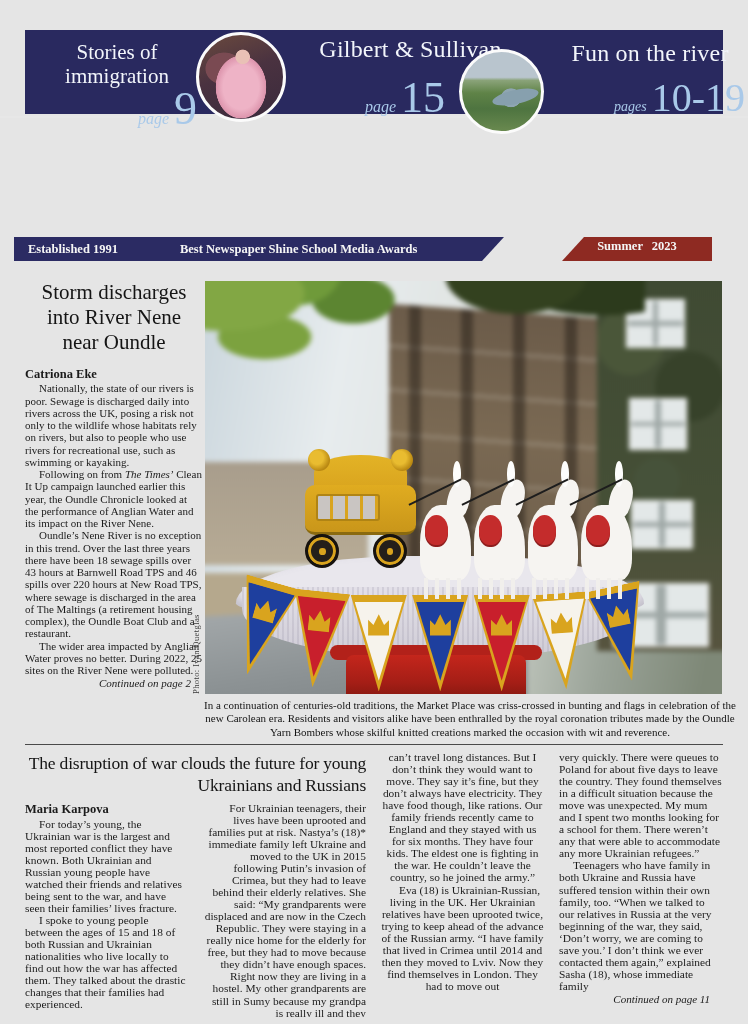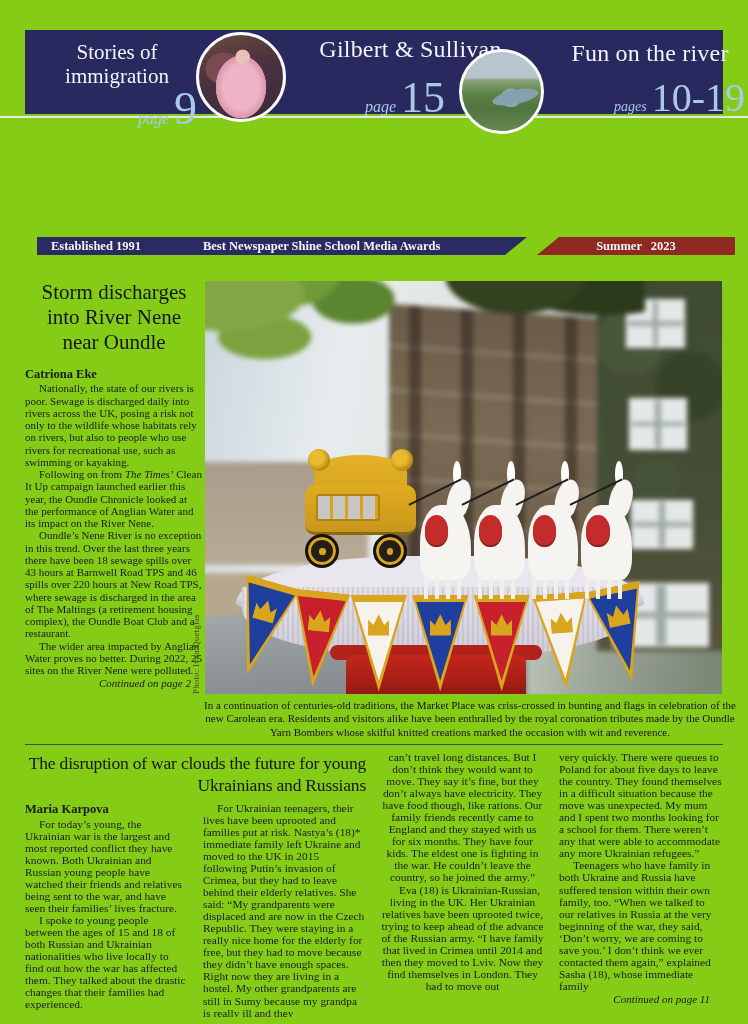--- a/index.html
+++ b/index.html
@@ -1,19 +1,19 @@
 <!DOCTYPE html>
 <html><head>
 <meta charset="utf-8">
 <style>
   * { box-sizing: border-box; margin: 0; padding: 0; }
   html,body { background:#ffffff; }
   .page {
     position: relative; width: 748px; height: 1024px; margin: 0 auto;
-    background: #84cc16; overflow: hidden;
+    background: #e5e5e5; overflow: hidden;
     font-family: "Liberation Serif", serif; color: #1a1a1a;
   }
 
   
   .banner { position:absolute; left:25px; top:30px; width:698px; height:84px; background:#29295f; z-index:1; }
   .banner-underline { position:absolute; left:0; top:116px; width:748px; height:2px; background:#e7e7e7; z-index:0; }
   .promo { position:absolute; color:#f2f5fb; }
   .promo-title { font-size:24px; text-align:center; letter-spacing:0.2px; }
   .promo-line { font-size:21px; line-height:1.15; text-align:center; }
   .pagerow { display:flex; align-items:baseline; justify-content:flex-end; gap:5px; }
@@ -47,21 +47,21 @@
   
   .masthead { position:absolute; left:25px; top:118px; width:698px; height:118px; z-index:2; }
   .mast-town { position:absolute; left:0; top:4px; width:100%; text-align:center;
     font-size:37px; font-weight:bold; letter-spacing:1.5px; color:#212d6e; z-index:3; }
   .mast-flourish { color:#a31616; font-size:30px; font-weight:bold; vertical-align:6px; }
   .mast-title { position:absolute; left:0; top:2px; width:100%; text-align:center;
     font-family:"DejaVu Serif", serif; font-weight:bold; font-size:96px; line-height:1.05;
     color:#a31616; letter-spacing:-4px; z-index:2; }
 
   
-  .info-bar { position:absolute; left:37px; top:237px; width:698px; height:18px; display:flex; z-index:2; }
+  .info-bar { position:absolute; left:14px; top:237px; width:698px; height:24px; display:flex; z-index:2;gap:24px; }
   .bar-navy { width:490px; background:#2b2b63; clip-path:polygon(0 0, 100% 0, calc(100% - 22px) 100%, 0 100%);
     display:flex; align-items:center; color:#f5f5f5; font-weight:bold; font-size:12.5px; }
   .bar-est { margin-left:14px; }
   .bar-award { margin-left:62px; }
   .bar-gap { width:10px; }
   .bar-red { flex:1; background:#8e2a22; clip-path:polygon(22px 0, 100% 0, 100% 100%, 0 100%);
     color:#f5f5f5; font-weight:bold; font-size:12.5px; text-align:center; line-height:18px; word-spacing:6px; }
 
   
   .storm { position:absolute; left:25px; top:280px; width:178px; height:463px; overflow:hidden; }
@@ -182,21 +182,21 @@
   .divider { position:absolute; left:25px; top:744px; width:698px; border-top:1px solid #4a4a4a; }
 
   
   .war { position:absolute; left:25px; top:751px; width:698px; height:266px; overflow:hidden;
     display:grid; grid-template-columns:163px 163px 163px 163px; column-gap:15px;
     grid-template-rows:auto 1fr; }
   .war-headline { grid-column:1 / 3; grid-row:1; font-size:17.5px; line-height:1.28;
     text-align:right; color:#151515; padding:1px 0 5px; letter-spacing:-0.2px; }
   .war-col { overflow:hidden; }
   .war-col1 { grid-column:1; grid-row:2; }
-  .war-col2 { grid-column:2; grid-row:2; }
+  .war-col2 { grid-column:2; grid-row:2;text-align:right; }
   .war-col3 { grid-column:3; grid-row:1 / 3;text-align:center; }
   .war-col4 { grid-column:4; grid-row:1 / 3; }
   .war .bodycopy p { font-size:11.4px; line-height:12.05px; }
   .war .byline { margin-top:0; margin-bottom:1px; }
   .no-indent { text-indent:0 !important; }
 </style>
 </head>
 <body>
 
 <div class="page">

